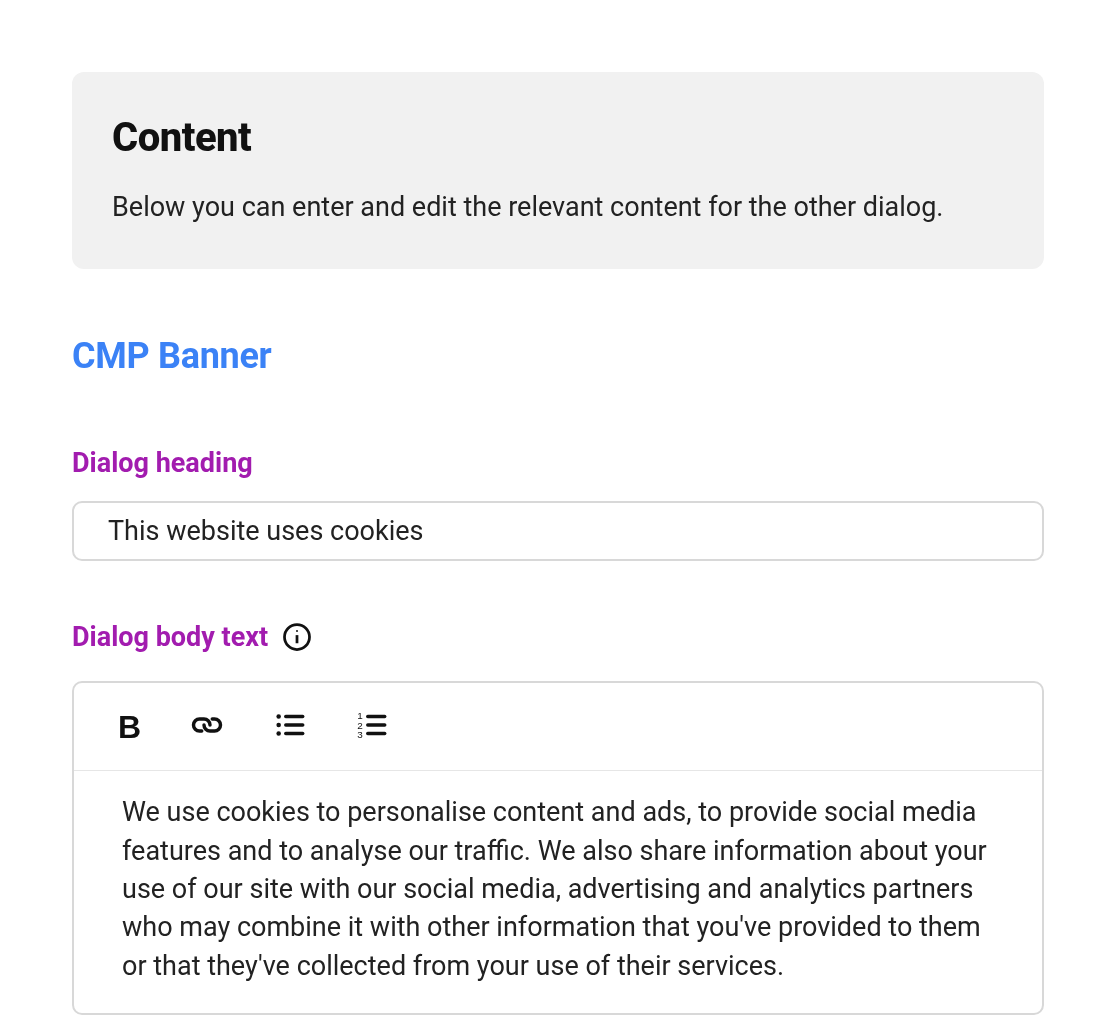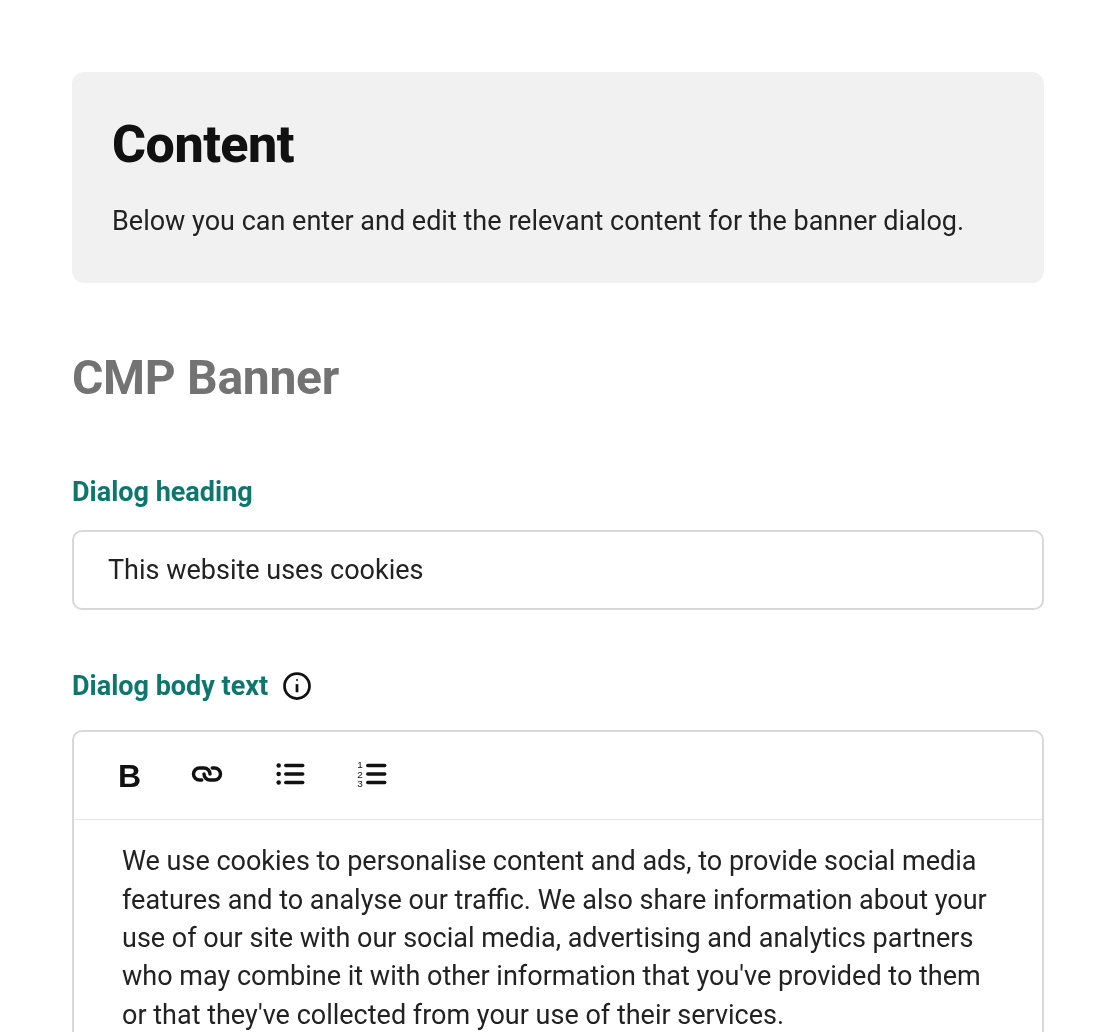--- a/index.html
+++ b/index.html
@@ -21,58 +21,58 @@
       height: 100%;
       padding: 0 72px;
     }
     .intro-panel {
       background: #f1f1f1;
       border-radius: 12px;
       padding: 42px 40px 44px 40px;
       margin-top: 72px;
     }
     .intro-title {
-      font-size: 52px;
+      font-size: 40px;
       font-weight: 800;
       color: #111;
       letter-spacing: -0.5px;
     }
     .intro-desc {
       font-size: 27px;
       color: #222;
       margin-top: 28px;
       line-height: 1.35;
     }
     .section-title {
-      font-size: 48px;
+      font-size: 36px;
       font-weight: 700;
-      color: #737373;
+      color: #3b82f6;
       margin-top: 66px;
       letter-spacing: -0.3px;
     }
     .field-label {
       font-size: 27px;
       font-weight: 700;
-      color: #0f766e;
+      color: #a21caf;
       margin-top: 70px;
       display: flex;
       align-items: center;
       gap: 14px;
     }
     .field-label.second {
       margin-top: 60px;
     }
     .info-icon {
       display: inline-flex;
       align-items: center;
       justify-content: center;
     }
     .text-input {
       width: 100%;
-      height: 80px;
+      height: 60px;
       border: 2px solid #d8d8d8;
       border-radius: 10px;
       margin-top: 22px;
       padding: 0 34px;
       font-size: 27px;
       color: #222;
       background: #fff;
       outline: none;
       font-family: inherit;
     }
@@ -115,21 +115,21 @@
       outline: none;
     }
   </style>
 </head>
 <body>
 
 <div class="page-card">
 
   <div class="intro-panel">
     <h1 class="intro-title">Content</h1>
-    <p class="intro-desc">Below you can enter and edit the relevant content for the banner dialog.</p>
+    <p class="intro-desc">Below you can enter and edit the relevant content for the other dialog.</p>
   </div>
 
   <h2 class="section-title">CMP Banner</h2>
 
   <div class="field-label">
     <span>Dialog heading</span>
   </div>
   <input type="text" class="text-input" value="This website uses cookies" style="">
 
   <div class="field-label second">

